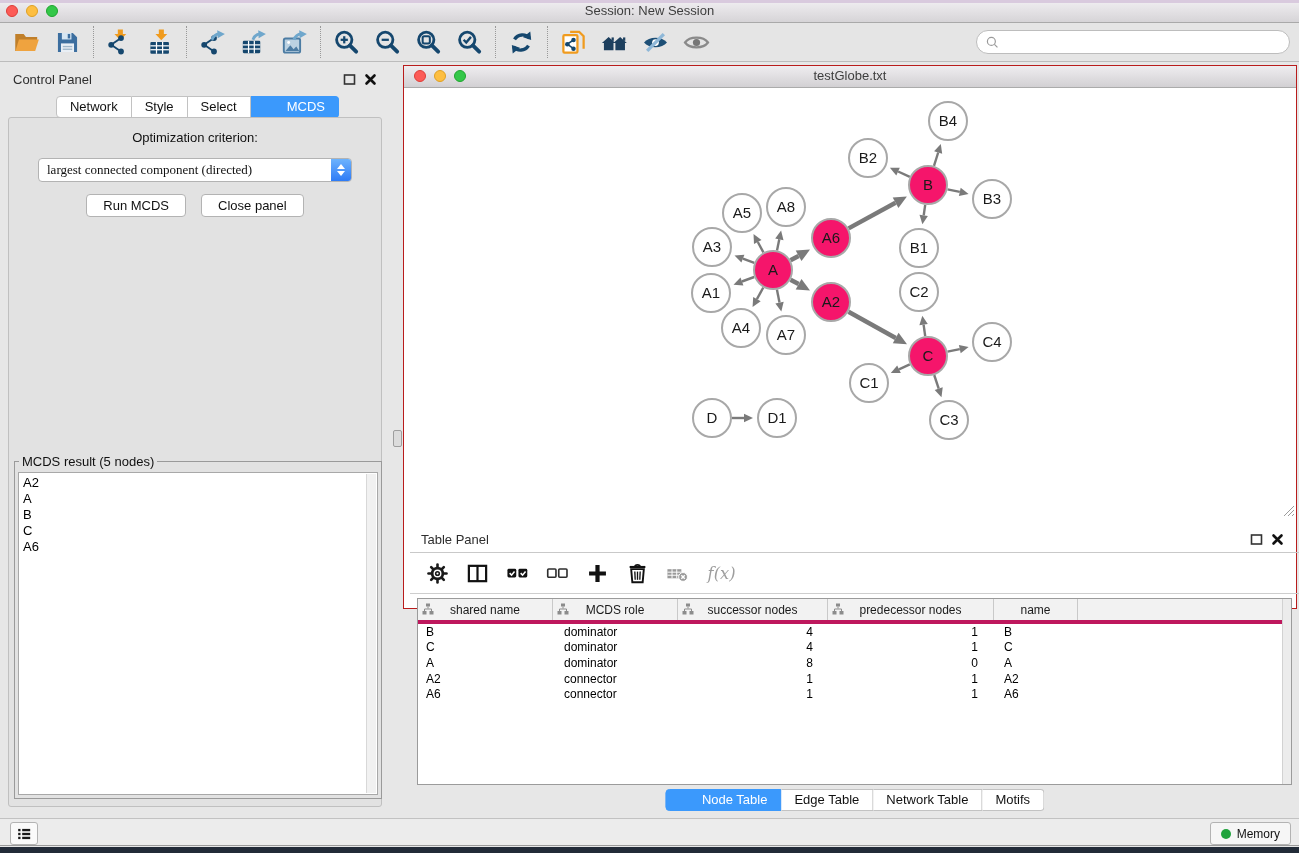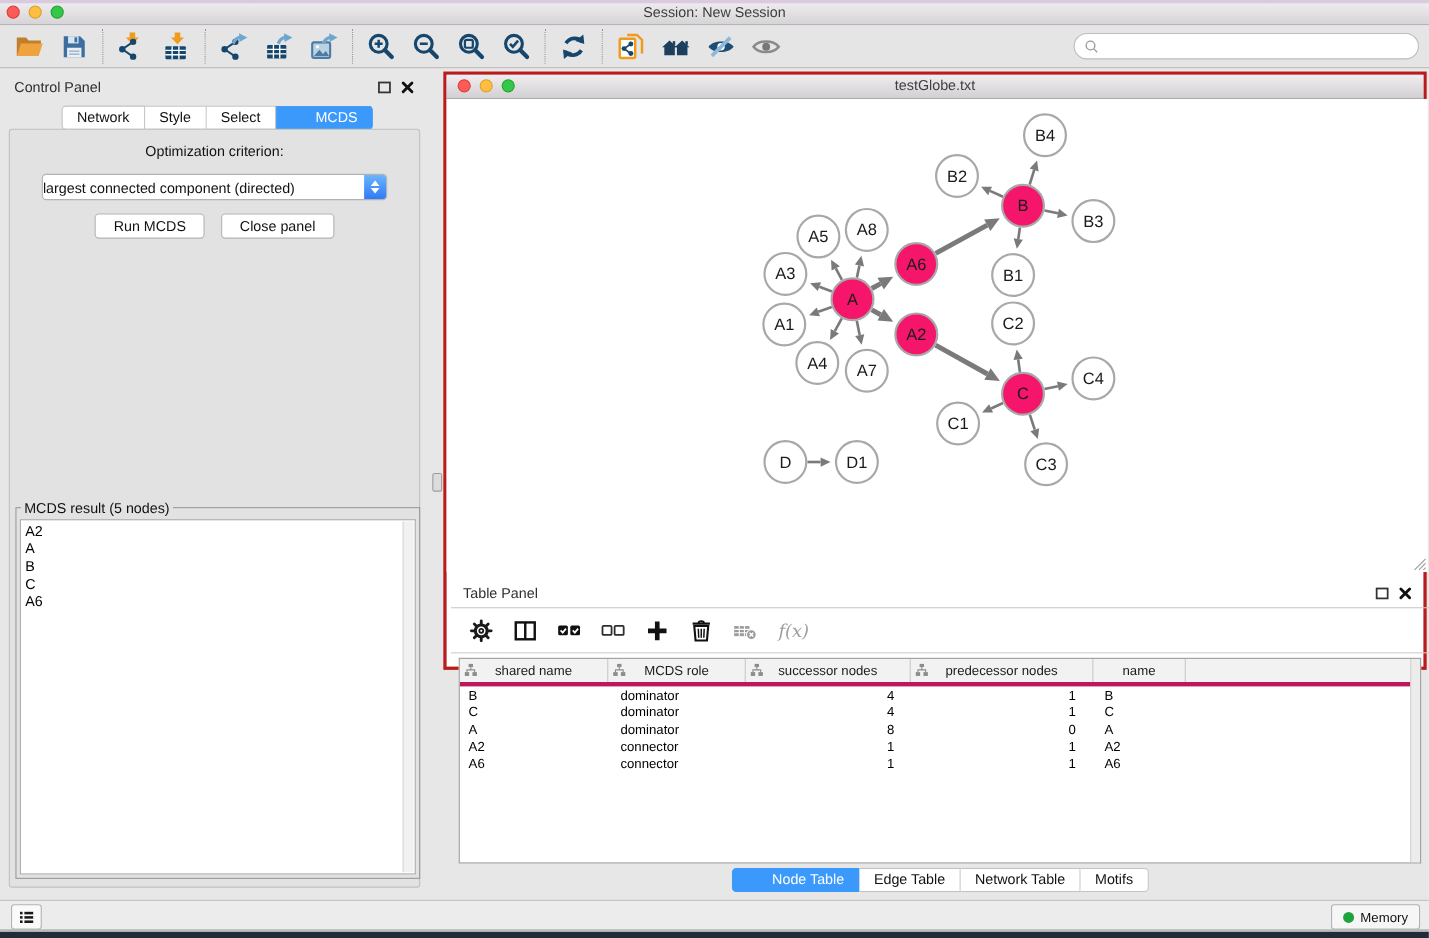--- a/index.html
+++ b/index.html
@@ -35,38 +35,38 @@
   .tab{height:20px;line-height:20px;padding:0 13px;font-size:13px;background:#fff;border:1px solid #c2c2c2;
     border-left-width:0;color:#111;}
   .tab:first-child{border-left-width:1px;border-radius:4px 0 0 4px;}
   .tab:last-child{border-radius:0 4px 4px 0;}
   .tab.sel{background:#3b99fc;border-color:#3b99fc;color:#fff;padding-left:36px;}
   #cp-content{position:absolute;left:8px;top:54px;width:374px;height:690px;background:#e2e2e2;
     border:1px solid #c0c0c0;border-radius:3px;box-sizing:border-box;}
   #opt-label{margin-top:12px;text-align:center;font-size:13px;color:#111;}
   #criterion-row{position:relative;margin:13px auto 0;width:314px;height:24px;background:#fff;
     border:1px solid #b3b3b3;border-radius:4px;box-sizing:border-box;display:flex;align-items:center;}
-  #criterion-row .val{flex:1;font-size:13px;padding-left:0;color:#111;white-space:nowrap;overflow:hidden;}
+  #criterion-row .val{flex:1;font-size:13px;padding-left:8px;color:#111;white-space:nowrap;overflow:hidden;font-family:Liberation Serif, serif;}
   .stepper{width:20px;height:22px;border-radius:0 3px 3px 0;background:linear-gradient(#6db3fd,#2e7bf6);
     display:flex;flex-direction:column;align-items:center;justify-content:center;gap:2px;}
   .stepper .tri{width:0;height:0;border-left:4px solid transparent;border-right:4px solid transparent;}
   .tri.up{border-bottom:5px solid #fff;}
   .tri.dn{border-top:5px solid #fff;}
   #cp-buttons{display:flex;justify-content:center;gap:15px;margin-top:12px;}
   .btn{height:23px;line-height:21px;padding:0 16px;font-size:13px;background:#fff;border:1px solid #b3b3b3;
     border-radius:4px;color:#111;box-sizing:border-box;}
   #result-box{position:absolute;left:5px;top:336px;width:368px;height:345px;border:1px solid #9a9a9a;
     margin:0;padding:3px;box-sizing:border-box;}
   #result-box legend{font-size:13px;color:#111;padding:0 3px;margin-left:1px;}
   #result-list{position:relative;background:#fff;border:1px solid #a8a8a8;height:100%;box-sizing:border-box;
     font-size:13px;line-height:16px;padding:2px 0 0 4px;overflow:hidden;}
   #result-list .scroll{position:absolute;right:1px;top:1px;bottom:1px;width:9px;background:#f1f1f1;
     border-left:1px solid #d8d8d8;}
   
-  #net-window{position:absolute;left:403px;top:65px;width:894px;height:544px;border:3px solid #b91c1c;
+  #net-window{position:absolute;left:403px;top:65px;width:894px;height:544px;border:1px solid #b91c1c;
     background:#fff;box-sizing:border-box;}
   #net-titlebar{position:relative;height:21px;background:linear-gradient(#efedf0,#d2d0d3);border-bottom:1px solid #ababab;}
   #net-content{position:relative;width:892px;height:430px;background:#fff;}
   #graph-svg{position:absolute;left:0;top:0;width:892px;height:430px;}
   #net-grip{position:absolute;right:1px;bottom:1px;width:13px;height:13px;}
   
   .gripper{background:#dcdcdc;border:1px solid #9e9e9e;border-radius:2px;}
   
   #table-panel{position:absolute;left:410px;top:526px;width:889px;height:287px;}
   #tp-toolbar{position:absolute;left:0;right:0;top:26px;height:40px;border-top:1px solid #c9c9c9;

